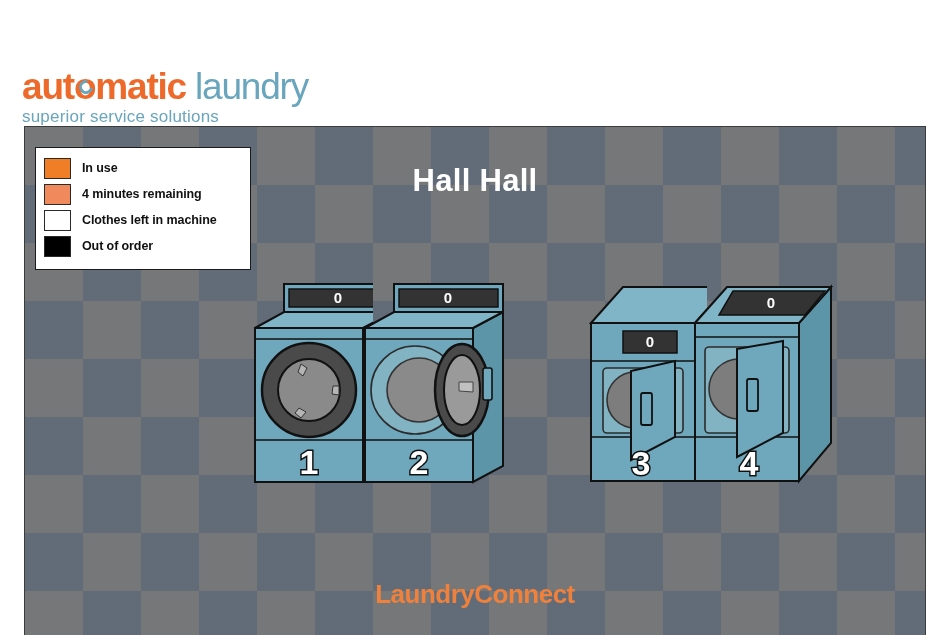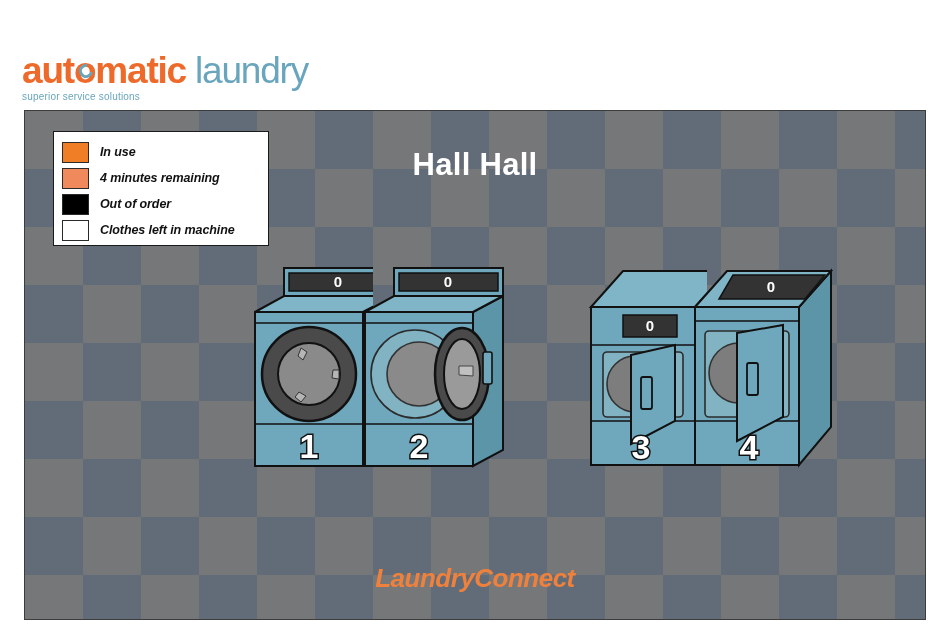--- a/index.html
+++ b/index.html
@@ -1,75 +1,74 @@
 <!DOCTYPE html>
 <html><head>
 <meta charset="utf-8">
 <style>
   html,body{margin:0;padding:0;}
   body{
     width:950px;height:635px;background:#ffffff;overflow:hidden;
     font-family:"Liberation Sans", sans-serif;
     -webkit-font-smoothing:antialiased;
   }
-  #app{position:relative;width:950px;height:546px;}
+  #app{position:relative;width:950px;height:546px;margin-top:16px;}
 
   
   .logo{position:absolute;left:22px;top:52px;line-height:1;}
   .logo-main{font-size:37px;font-weight:bold;letter-spacing:-1.2px;white-space:nowrap;}
   .logo-auto{color:#EE6A2B;}
   .logo-laundry{color:#69A5BD;font-weight:normal;}
   .logo-o-wrap{position:relative;display:inline-block;}
   .logo-swirl{
     position:absolute;left:5px;top:12px;width:14px;height:14px;
     border:3px solid #69A5BD;border-radius:50%;
     border-right-color:transparent;transform:rotate(-35deg);
     box-sizing:border-box;
   }
-  .logo-sub{margin-top:3px;font-size:10px;color:#69A5BD;letter-spacing:.2px;}
+  .logo-sub{margin-top:3px;font-size:17px;color:#69A5BD;letter-spacing:.2px;}
 
   
   .board{
     position:absolute;left:24px;top:110px;width:902px;height:510px;
     border:1px solid #3c3c3c;box-sizing:border-box;overflow:hidden;
     background-color:#757779;
     background-image:
       linear-gradient(45deg,#626c78 25%,transparent 25%,transparent 75%,#626c78 75%),
       linear-gradient(45deg,#626c78 25%,transparent 25%,transparent 75%,#626c78 75%);
     background-size:116px 116px;
     background-position:0 0,58px 58px;
   }
 
   
   .legend{
-    position:absolute;left:28px;top:20px;width:216px;
+    position:absolute;left:10px;top:20px;width:216px;
     background:#ffffff;border:1.5px solid #1a1a1a;box-sizing:border-box;
-    padding:7px 10px 2px 8px;
-    font-style:italic;
+    padding:7px 10px 10px 8px;
   }
   .legend-row{display:flex;align-items:center;height:26px;}
   .swatch{
     width:27px;height:21px;border:1.5px solid #2a2a2a;box-sizing:border-box;
     flex:0 0 auto;
   }
   .legend-label{
     margin-left:11px;font-size:12.5px;font-weight:bold;color:#111;
     letter-spacing:-0.1px;white-space:nowrap;
   }
 
   
   .hall-title{
     position:absolute;left:0;right:0;top:36px;text-align:center;
     font-size:31px;font-weight:bold;color:#ffffff;letter-spacing:.3px;
   }
 
   
   .watermark{
     position:absolute;left:0;right:0;top:452px;text-align:center;
-    font-size:26px;font-weight:bold;font-style:italic;color:#F0813C;
+    font-size:26px;font-weight:bold;color:#F0813C;
     letter-spacing:-0.5px;
   }
 
   
   .machine{position:absolute;}
   .svgwrap{display:block;}
   .mnum{
     font-family:"Liberation Sans", sans-serif;font-size:34px;font-weight:bold;
     fill:#ffffff;stroke:#111111;stroke-width:3px;paint-order:stroke fill;
   }
@@ -95,26 +94,26 @@
     <div class="legend">
       <div class="legend-row">
         <span class="swatch" style="background:#F07E26"></span>
         <span class="legend-label">In use</span>
       </div>
       <div class="legend-row">
         <span class="swatch" style="background:#F08A5D"></span>
         <span class="legend-label">4 minutes remaining</span>
       </div>
       <div class="legend-row">
+        <span class="swatch" style="background:#FFFFFF"></span>
+        <span class="legend-label">Clothes left in machine</span>
+      </div>
+      <div class="legend-row">
         <span class="swatch" style="background:#000000"></span>
         <span class="legend-label">Out of order</span>
-      </div>
-      <div class="legend-row">
-        <span class="swatch" style="background:#FFFFFF"></span>
-        <span class="legend-label">Clothes left in machine</span>
       </div>
     </div>
 
     <div class="machine" style="left:228px;top:155px;">
       <svg class="svgwrap" width="120" height="205" viewBox="0 0 120 205">
 
         <polygon points="31,3 141,3 141,3 31,3" fill="none"></polygon>
         <rect x="31" y="2" width="109" height="28" fill="#6FA8BC" stroke="#111" stroke-width="2"></rect>
         <rect x="36" y="7" width="99" height="18" fill="#333333" stroke="#111" stroke-width="1.5"></rect>
         <text x="85" y="21" text-anchor="middle" class="disp-text">0</text>

